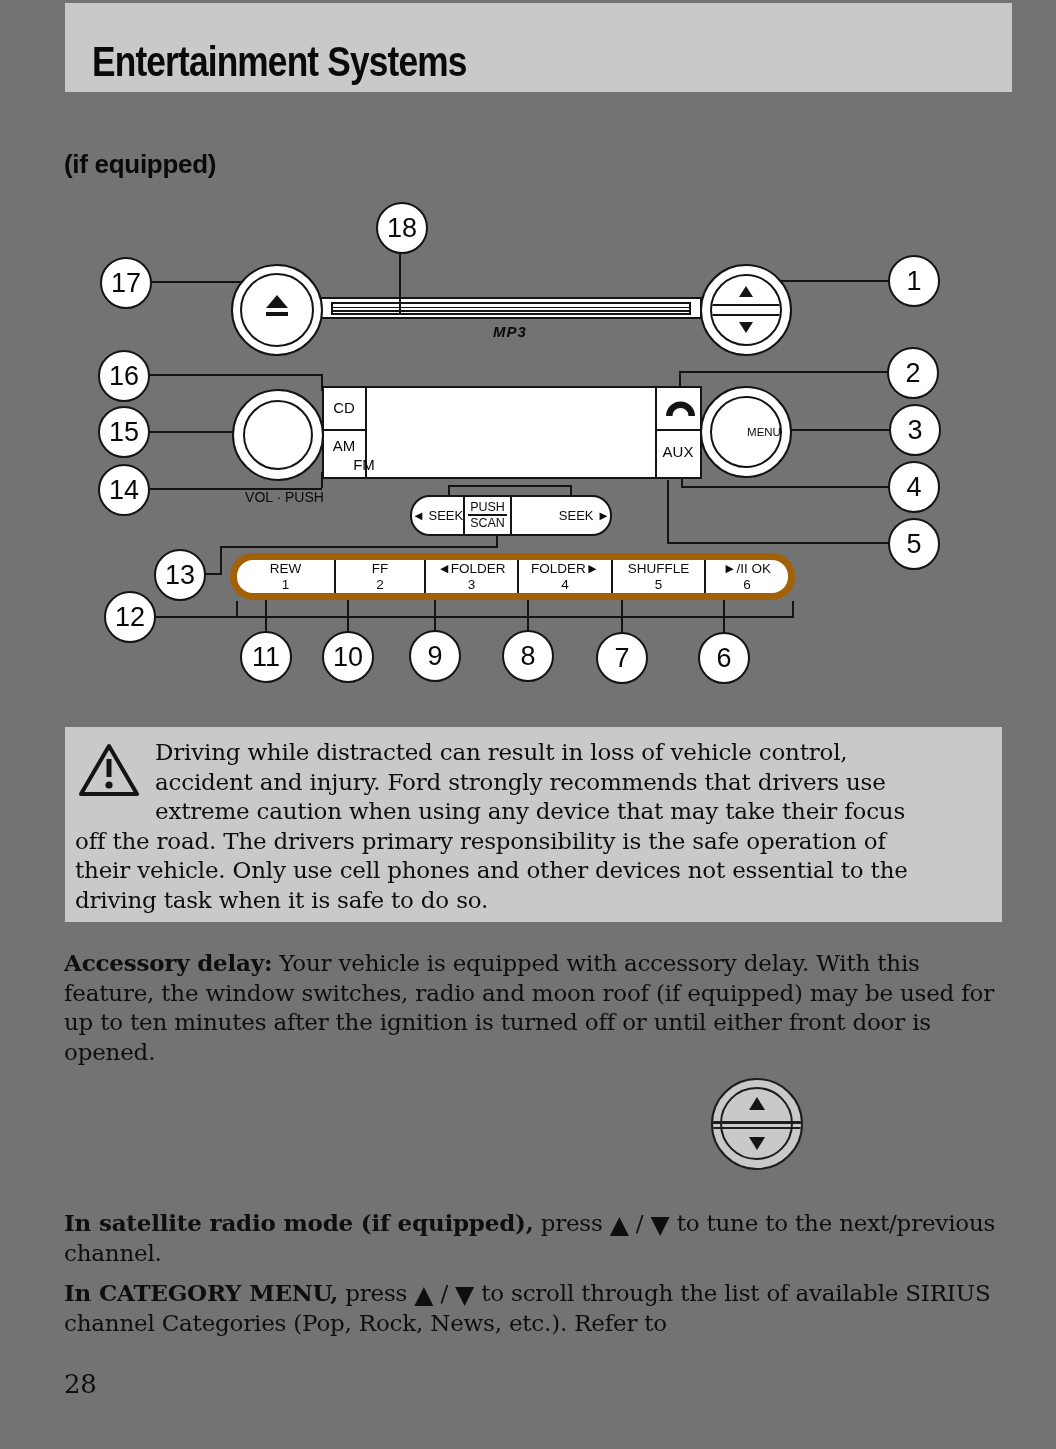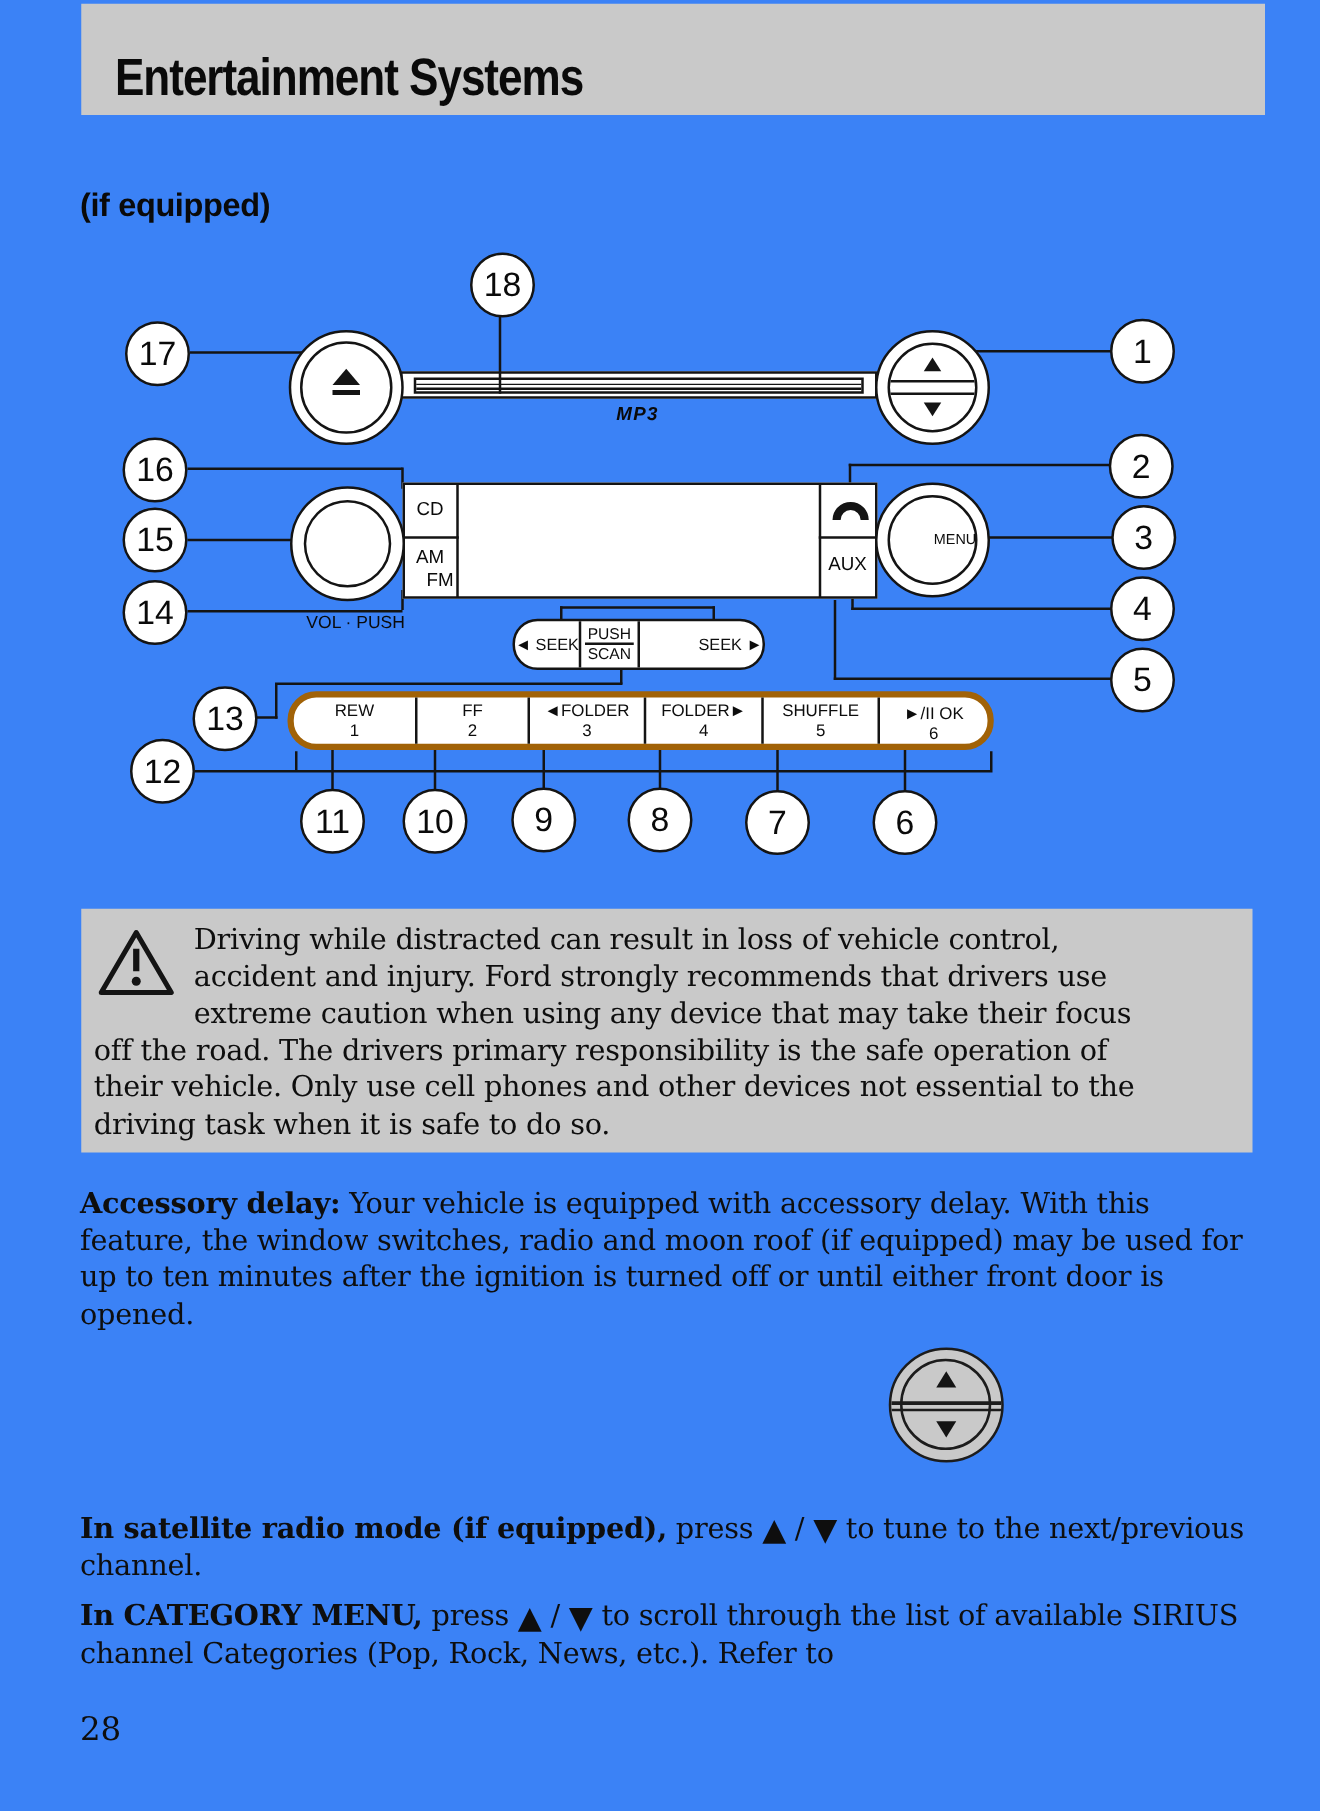--- a/index.html
+++ b/index.html
@@ -1,16 +1,16 @@
 <!DOCTYPE html>
 <html><head>
 <meta charset="utf-8">
 <style>
   html,body{margin:0;padding:0;background:#fff;}
-  #canvas{position:relative;width:1056px;height:1449px;background:#3b82f6;overflow:hidden;
+  #canvas{position:relative;width:1056px;height:1449px;background:#737373;overflow:hidden;
           font-family:"Liberation Sans",sans-serif;color:#0c0c0c;}
   .abs{position:absolute;}
   .line{position:absolute;background:#141414;}
   
   #header-bar{position:absolute;left:65px;top:3px;width:947px;height:89px;background:#c9c9c9;}
   #page-title{position:absolute;left:92px;top:38px;font-size:42px;font-weight:bold;letter-spacing:-1px;
               transform:scaleX(0.84);transform-origin:left top;white-space:nowrap;color:#0a0a0a;}
   .section-title{position:absolute;left:64px;font-size:26px;font-weight:bold;letter-spacing:-0.3px;
                  color:#0a0a0a;white-space:nowrap;}
   
@@ -22,21 +22,21 @@
   .ring.transparent{background:transparent;}
   .dlabel{position:absolute;text-align:center;color:#0a0a0a;}
   .tri-up{position:absolute;width:0;height:0;border-left:7px solid transparent;border-right:7px solid transparent;border-bottom:11px solid #141414;}
   .tri-down{position:absolute;width:0;height:0;border-left:7px solid transparent;border-right:7px solid transparent;border-top:11px solid #141414;}
   
   #seek-row{position:absolute;left:410px;top:495px;width:202px;height:41px;box-sizing:border-box;
             border:2px solid #141414;border-radius:20px;display:flex;background:#fff;z-index:4;}
   .seek-cell{box-sizing:border-box;display:flex;flex-direction:column;align-items:center;justify-content:center;
              font-size:13px;white-space:nowrap;}
   #keypad{position:absolute;left:230px;top:553px;width:565px;height:47px;box-sizing:border-box;
-          border:5px solid #a16207;border-radius:23px;display:flex;background:#fff;z-index:4;}
+          border:7px solid #a16207;border-radius:23px;display:flex;background:#fff;z-index:4;}
   .key-cell{box-sizing:border-box;display:flex;flex-direction:column;align-items:center;justify-content:center;
             font-size:13.5px;line-height:16px;white-space:nowrap;}
   .key-cell + .key-cell{border-left:2px solid #141414;}
   
   #warning-box{position:absolute;left:65px;top:727px;width:937px;height:195px;background:#c9c9c9;box-sizing:border-box;
                padding:11px 60px 0 10px;}
   .serif{font-family:"DejaVu Serif",serif;font-size:23px;line-height:29.5px;color:#0e0e0e;letter-spacing:-0.2px;}
   .b{font-weight:bold;}
   .tri{font-family:"DejaVu Sans",sans-serif;font-size:25px;line-height:0;vertical-align:-2px;}
   #warn-icon{float:left;margin:3px 14px 4px 2px;}
@@ -96,21 +96,21 @@
     <div class="line" style="left:570px;top:485px;width:2px;height:11px;"></div>
 
     <div class="abs" style="left:322px;top:386px;width:380px;height:93px;box-sizing:border-box;border:2px solid #141414;background:#fff;z-index:1;"></div>
     <div class="line" style="left:365px;top:387px;width:2px;height:91px;z-index:2;"></div>
     <div class="line" style="left:655px;top:387px;width:2px;height:91px;z-index:2;"></div>
     <div class="line" style="left:322px;top:429px;width:45px;height:2px;z-index:2;"></div>
     <div class="line" style="left:655px;top:429px;width:47px;height:2px;z-index:2;"></div>
 
     <div class="dlabel" style="left:323px;top:399px;width:42px;font-size:15px;z-index:3;">CD</div>
     <div class="dlabel" style="left:323px;top:437px;width:42px;font-size:15px;z-index:3;">AM</div>
-    <div class="dlabel" style="left:320px;top:456px;width:64px;font-size:15px;z-index:3;">FM</div>
+    <div class="dlabel" style="left:332px;top:456px;width:64px;font-size:15px;z-index:3;">FM</div>
     <div class="dlabel" style="left:655px;top:443px;width:46px;font-size:15px;z-index:3;">AUX</div>
 
     <svg class="abs" style="left:664px;top:400px;z-index:3;" width="33" height="17" viewBox="0 0 33 17">
       <path d="M2,16 A14.5,14.5 0 0 1 31,16 L24.5,16 A8,8 0 0 0 8.5,16 Z" fill="#141414"></path>
     </svg>
 
     <div class="abs" style="left:320px;top:297px;width:382px;height:22px;box-sizing:border-box;border:2px solid #141414;background:#fff;z-index:3;"></div>
     <div class="abs" style="left:331px;top:302px;width:360px;height:13px;box-sizing:border-box;border:2px solid #141414;z-index:4;">
       <div class="line" style="left:0;top:2.5px;width:356px;height:1.8px;"></div>
       <div class="line" style="left:0;top:6px;width:356px;height:1.8px;"></div>

